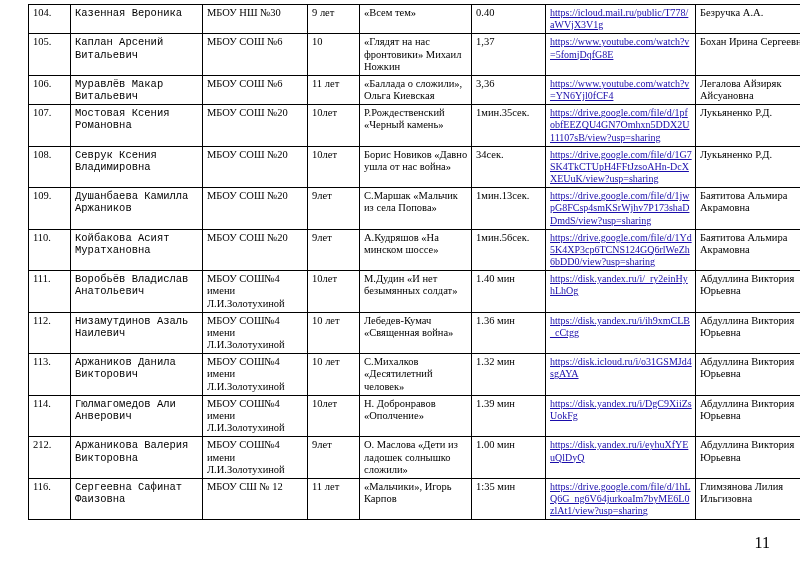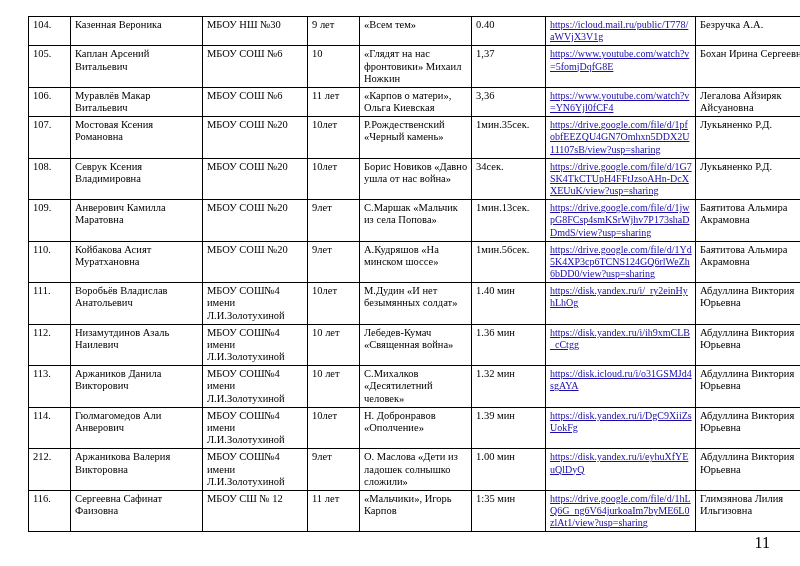--- a/index.html
+++ b/index.html
@@ -13,39 +13,39 @@
     font-family: "Liberation Serif", serif;
     color: #000000;
     position: relative;
     overflow: hidden;
   }
   .page {
     width: 800px;
     height: 566px;
     position: relative;
     box-sizing: border-box;
-    padding: 16px 24px 0 28px;
+    padding: 4px 24px 0 28px;
   }
   table.doc-table {
     border-collapse: collapse;
     width: 748px;
     table-layout: fixed;
   }
   table.doc-table td {
     border: 1px solid #000000;
     vertical-align: top;
     padding: 2px 3px 2px 4px;
     font-size: 10.5px;
     line-height: 1.16;
     word-wrap: break-word;
     overflow-wrap: break-word;
     hyphens: none;
   }
   td.c-num     { width: 34px; }
-  td.c-name    { width: 124px; }
+  td.c-name    { width: 124px; font-family: Liberation Mono, monospace; }
   td.c-school  { width: 97px; }
   td.c-age     { width: 44px; }
   td.c-work    { width: 104px; }
   td.c-time    { width: 66px; }
   td.c-link    { width: 142px; }
   td.c-teacher { width: 133px; }
 
   td.c-link {
     color: #1a0dab;
     padding-left: 3px;
@@ -92,21 +92,21 @@
         <td class="c-time">1,37</td>
         <td class="c-link"><a>https://www.youtube.com/watch?v=5fomjDqfG8E</a></td>
         <td class="c-teacher">Бохан Ирина Сергеевна</td>
       </tr>
 
       <tr>
         <td class="c-num">106.</td>
         <td class="c-name">Муравлёв Макар Витальевич</td>
         <td class="c-school">МБОУ СОШ №6</td>
         <td class="c-age">11 лет</td>
-        <td class="c-work">«Карпов о матери», Ольга Киевская</td>
+        <td class="c-work">«Баллада о сложили», Ольга Киевская</td>
         <td class="c-time">3,36</td>
         <td class="c-link"><a>https://www.youtube.com/watch?v=YN6Yjl0fCF4</a></td>
         <td class="c-teacher">Легалова Айзиряк Айсуановна</td>
       </tr>
 
       <tr>
         <td class="c-num">107.</td>
         <td class="c-name">Мостовая Ксения Романовна</td>
         <td class="c-school">МБОУ СОШ №20</td>
         <td class="c-age">10лет</td>
@@ -122,21 +122,21 @@
         <td class="c-school">МБОУ СОШ №20</td>
         <td class="c-age">10лет</td>
         <td class="c-work">Борис Новиков «Давно ушла от нас война»</td>
         <td class="c-time">34сек.</td>
         <td class="c-link"><a>https://drive.google.com/file/d/1G7SK4TkCTUpH4FFtJzsoAHn-DcXXEUuK/view?usp=sharing</a></td>
         <td class="c-teacher">Лукьяненко Р.Д.</td>
       </tr>
 
       <tr>
         <td class="c-num">109.</td>
-        <td class="c-name">Анверович Камилла Маратовна</td>
+        <td class="c-name">Душанбаева Камилла Аржаников</td>
         <td class="c-school">МБОУ СОШ №20</td>
         <td class="c-age">9лет</td>
         <td class="c-work">С.Маршак «Мальчик из села Попова»</td>
         <td class="c-time">1мин.13сек.</td>
         <td class="c-link"><a>https://drive.google.com/file/d/1jwpG8FCsp4smKSrWjhv7P173shaDDmdS/view?usp=sharing</a></td>
         <td class="c-teacher">Баятитова Альмира Акрамовна</td>
       </tr>
 
       <tr>
         <td class="c-num">110.</td>

